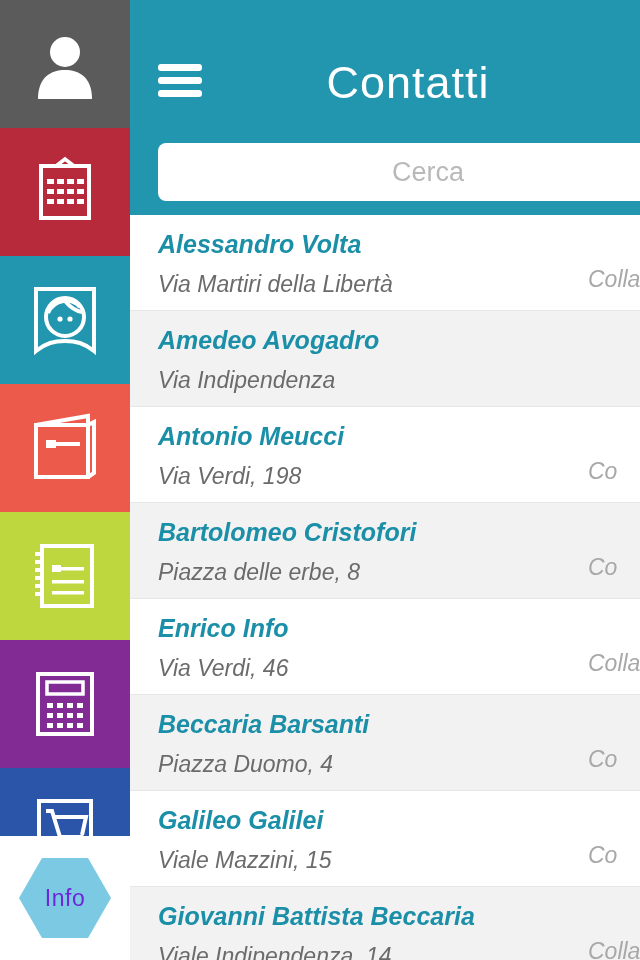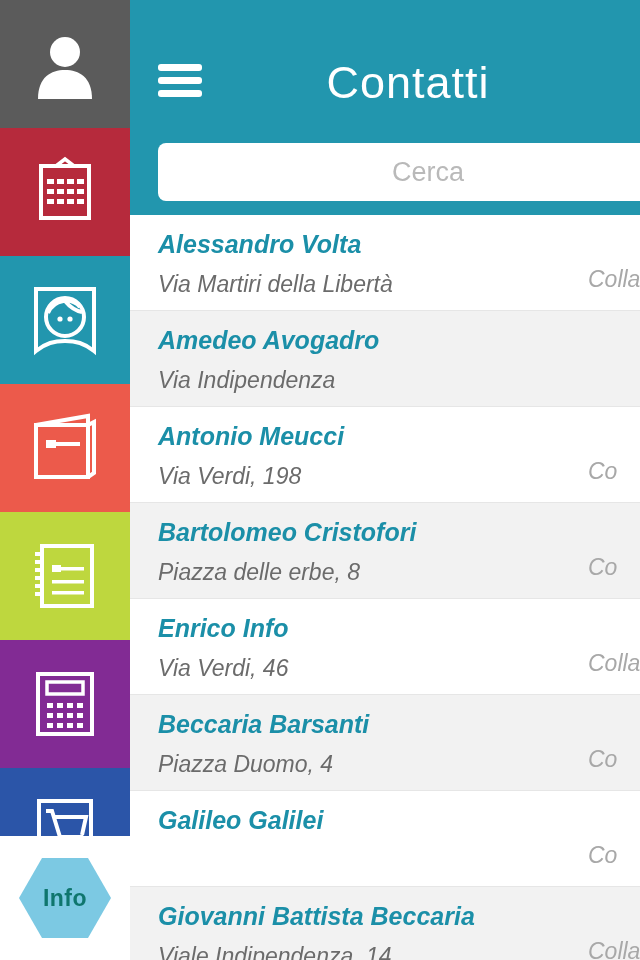--- a/index.html
+++ b/index.html
@@ -58,24 +58,24 @@
     justify-content: center;
   }
   #info-hex .hexshape {
     position: absolute;
     inset: 0;
     background: #7CC9E3;
     clip-path: polygon(25% 0%, 75% 0%, 100% 50%, 75% 100%, 25% 100%, 0% 50%);
   }
   #info-hex .hexlabel {
     position: relative;
-    color: #0f766e;
+    color: #6d28d9;
     font-size: 23px;
     letter-spacing: 0.5px;
-    font-weight: 700;
+    font-weight: 400;
     z-index: 2;
   }
 
   
   #main {
     position: absolute;
     left: 130px; top: 0;
     width: 510px;
     height: 960px;
     background: #ffffff;
@@ -360,20 +360,21 @@
           <div class="contact-address">Via Verdi, 46</div>
           <div class="contact-meta">Colla</div>
         </div>
         <div class="contact-row alt">
           <div class="contact-name">Beccaria Barsanti</div>
           <div class="contact-address">Piazza Duomo, 4</div>
           <div class="contact-meta">Co</div>
         </div>
         <div class="contact-row">
           <div class="contact-name">Galileo Galilei</div>
+          <div class="contact-address">Viale Mazzini, 15</div>
           <div class="contact-meta">Co</div>
         </div>
         <div class="contact-row alt">
           <div class="contact-name">Giovanni Battista Beccaria</div>
           <div class="contact-address">Viale Indipendenza, 14</div>
           <div class="contact-meta">Colla</div>
         </div>
       </div>
   </section>
 </div>

